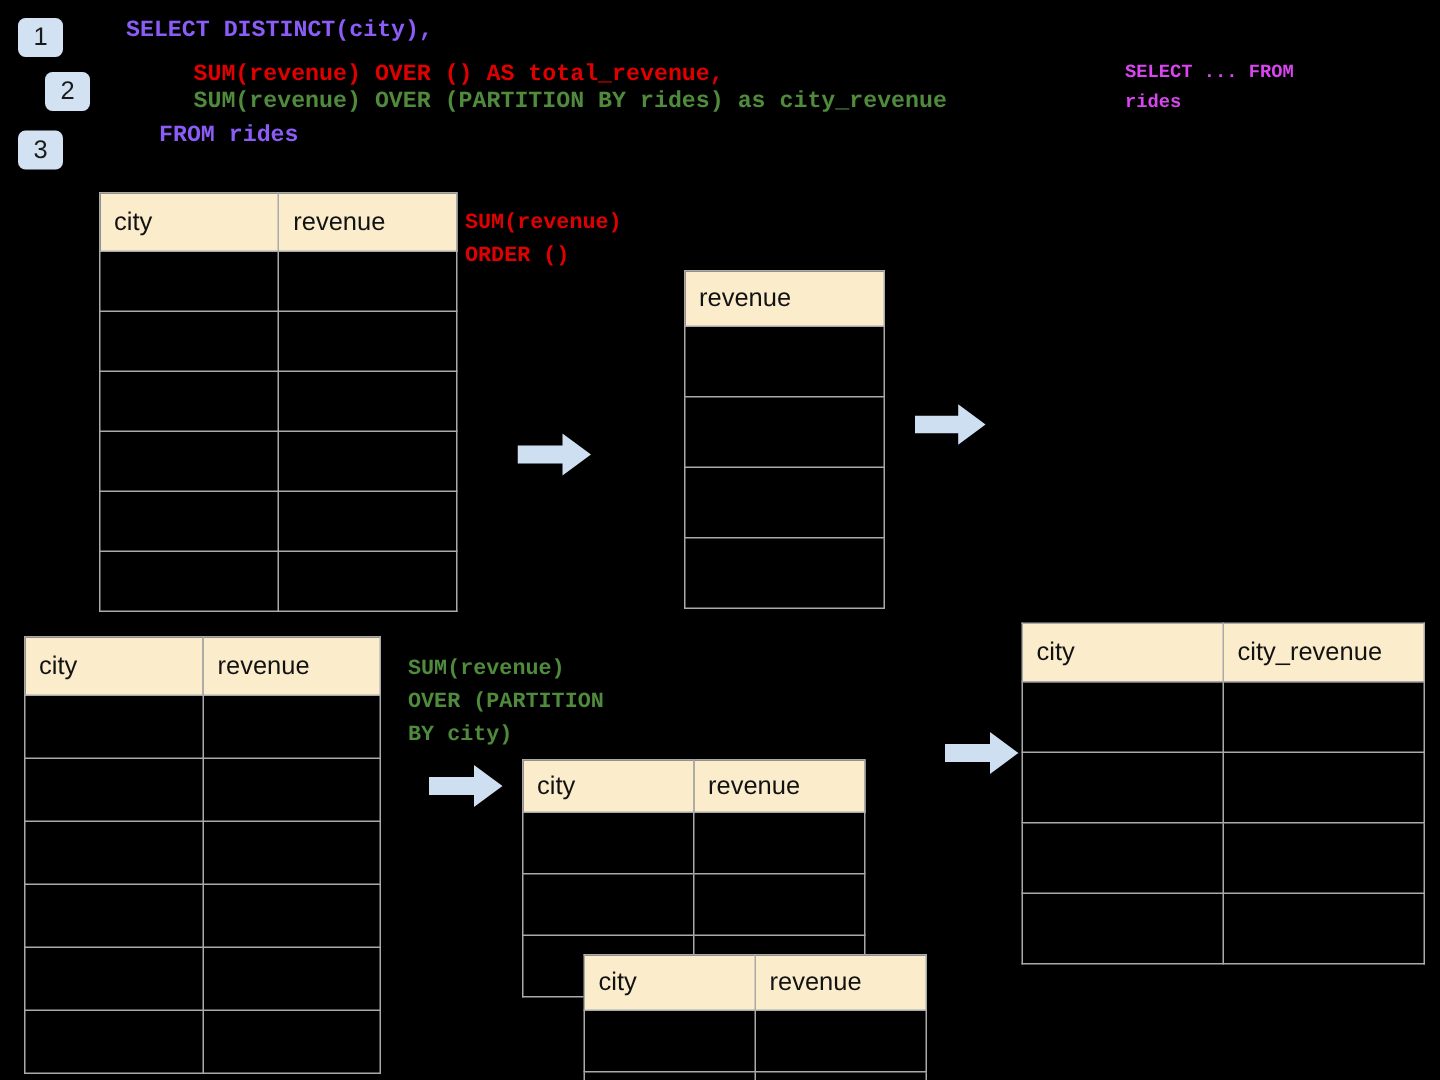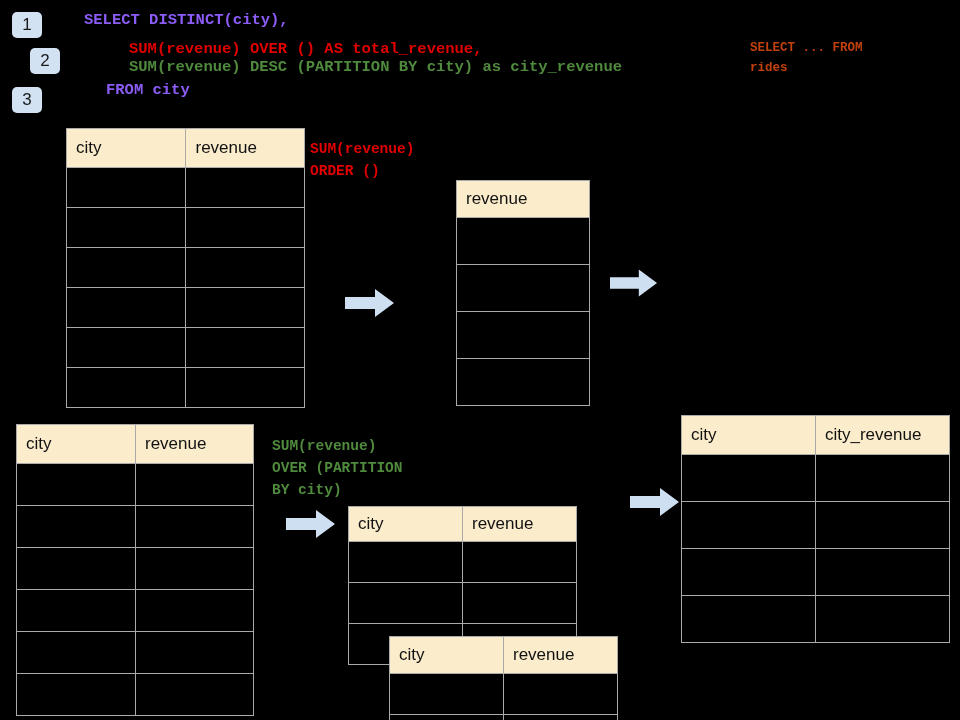--- a/index.html
+++ b/index.html
@@ -56,21 +56,21 @@
   }
   .annot.red   { color: #e00000; }
   .annot.green { color: #4f8a3d; }
 
   .note-right {
     position: absolute;
     font-family: "Liberation Mono", monospace;
     font-size: 12.5px;
     font-weight: bold;
     line-height: 20px;
-    color: #c2410c;
+    color: #d946ef;
     white-space: pre;
   }
 
   
   .tbl {
     position: absolute;
     border-collapse: collapse;
     background: #000000;
     table-layout: fixed;
   }
@@ -98,22 +98,22 @@
 <body>
 
 <div id="canvas">
 
   <div class="badge" style="left:12px; top:12px;">1</div>
   <div class="badge" style="left:30px; top:48px;">2</div>
   <div class="badge" style="left:12px; top:87px;">3</div>
 
   <div class="code c-purple sql-line" style="left:84px; top:11px;">SELECT DISTINCT(city),</div>
   <div class="code c-red sql-line" style="left:129px; top:40px;">SUM(revenue) OVER () AS total_revenue,</div>
-  <div class="code c-green sql-line" style="left:129px; top:58px;">SUM(revenue) DESC (PARTITION BY city) as city_revenue</div>
-  <div class="code c-purple sql-line" style="left:106px; top:81px;">FROM city</div>
+  <div class="code c-green sql-line" style="left:129px; top:58px;">SUM(revenue) OVER (PARTITION BY rides) as city_revenue</div>
+  <div class="code c-purple sql-line" style="left:106px; top:81px;">FROM rides</div>
 
   <div class="note-right" style="left:750px; top:38px;">SELECT ... FROM</div>
   <div class="note-right" style="left:750px; top:58px;">rides</div>
 
   <div class="annot red" style="left:310px; top:138px;">SUM(revenue)</div>
   <div class="annot red" style="left:310px; top:160px;">ORDER ()</div>
 
   <div class="annot green" style="left:272px; top:435px;">SUM(revenue)</div>
   <div class="annot green" style="left:272px; top:457px;">OVER (PARTITION</div>
   <div class="annot green" style="left:272px; top:479px;">BY city)</div>

